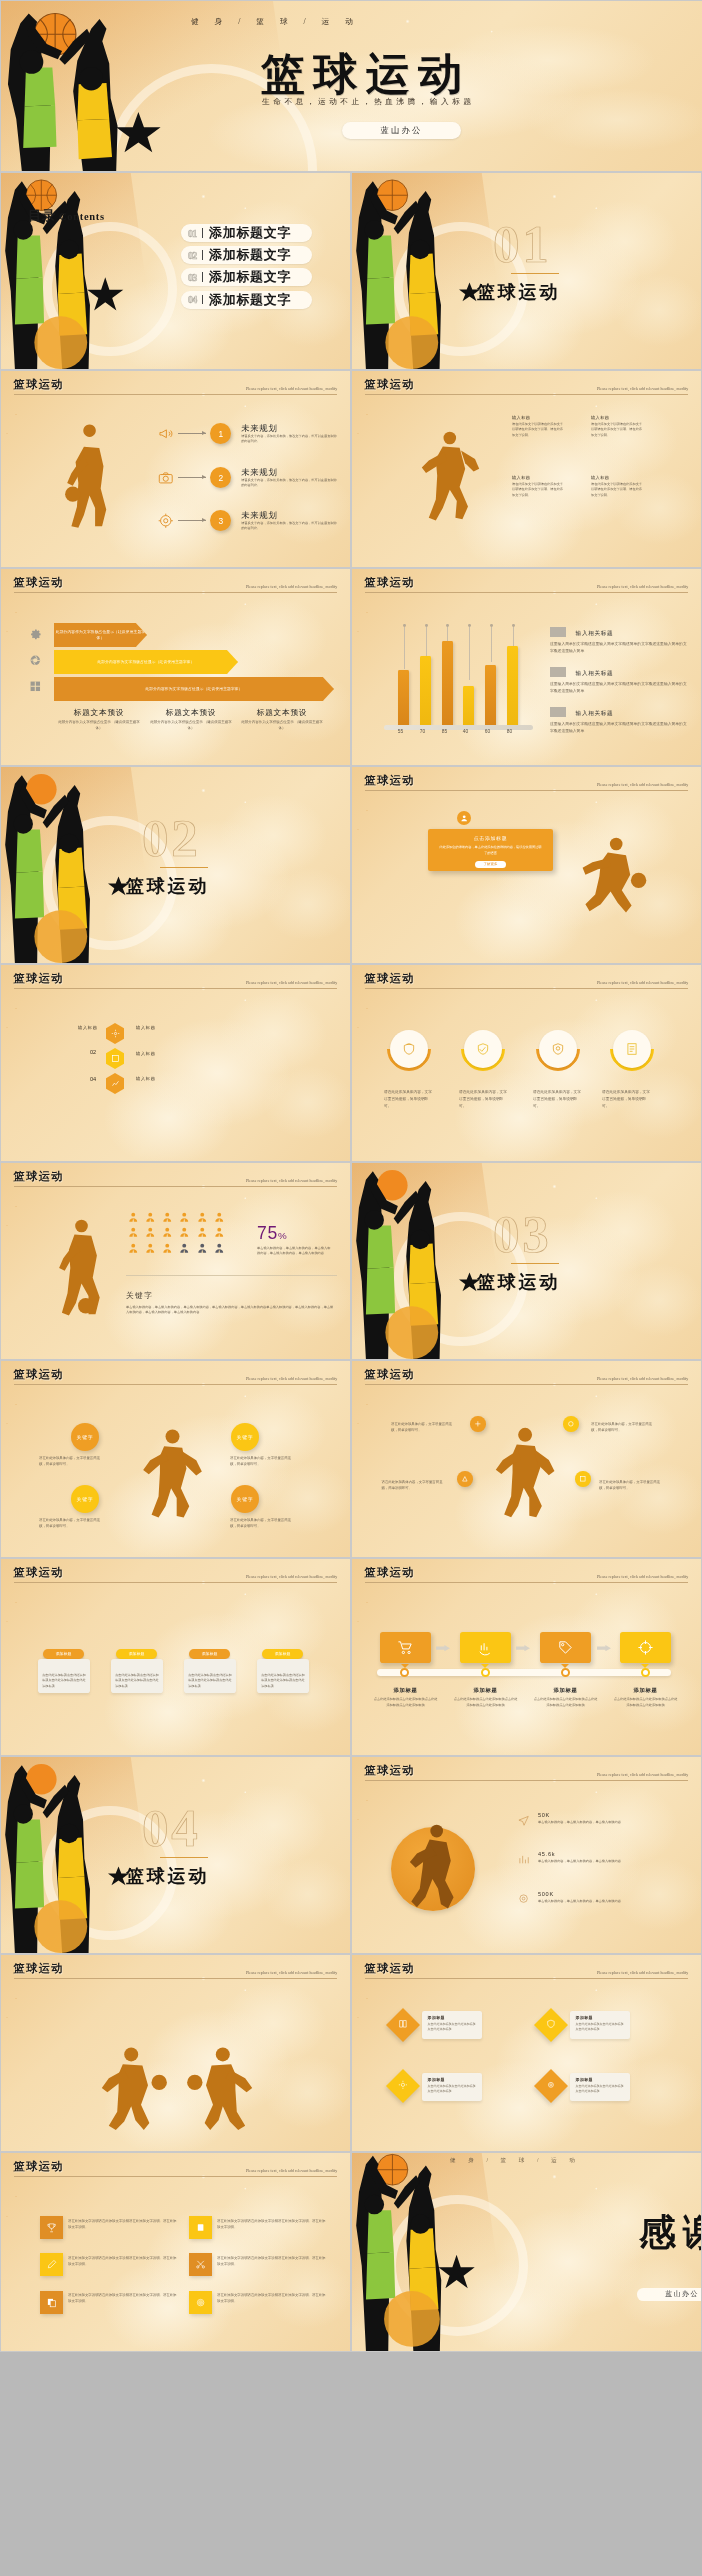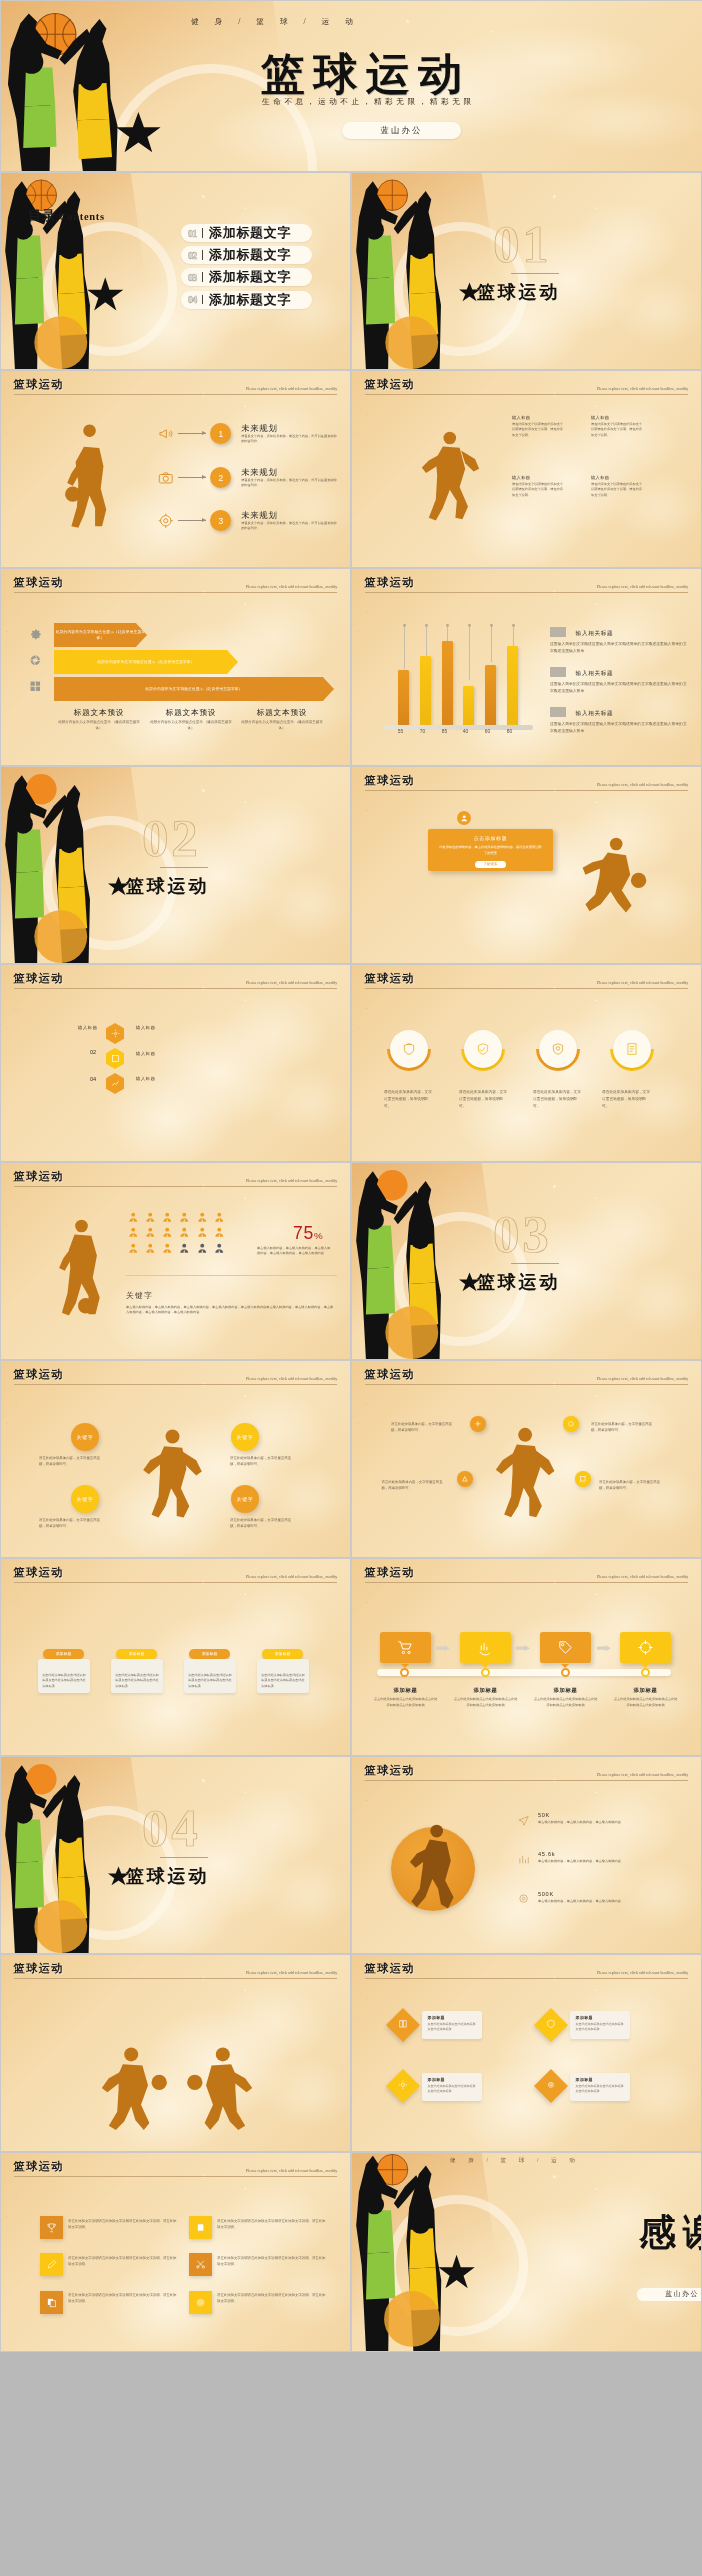--- a/index.html
+++ b/index.html
@@ -241,21 +241,21 @@
   .ringarc{
     position:absolute; width:44px;height:44px;border-radius:50%;
     border:4.2px solid transparent; border-bottom-color:#ef9e24; border-left-color:#ef9e24;
     transform:rotate(-45deg);
   }
   .ringarc.y{ border-bottom-color:#fbc614; border-left-color:#fbc614; }
   .ringcap{ position:absolute; width:49px; font-size:3.7px; line-height:1.85; color:#6c604f; }
 
   
   .person{ width:10.5px;height:10.5px; display:inline-block; margin:0 1.8px; }
-  .pct{ position:absolute; font-size:17.6px; color:#b91c1c; font-weight:300; letter-spacing:0.7px;margin-left:36px; }
+  .pct{ position:absolute; font-size:17.6px; color:#701a75; font-weight:300; letter-spacing:0.7px; }
   .pct small{ font-size:9.8px; }
 
   
   .kw{
     position:absolute; width:28px;height:28px;border-radius:50%;background:#ef9e24;
     display:flex;align-items:center;justify-content:center;color:#fff;font-size:4.9px;
     box-shadow:1.4px 2.1px 4.2px rgba(0,0,0,.16); letter-spacing:0.7px;
   }
   .kw.y{ background:#fbc614; }
   .kwtxt{ position:absolute; width:67px; font-size:3.4px; line-height:1.8; color:#6c604f; }
@@ -327,21 +327,21 @@
         <path d="M110 172 L156 170 L160 225 L112 228 Z" fill="#f5c518"></path>
         <circle cx="130" cy="112" r="17" fill="#111"></circle>
         <path d="M130 52 L106 78 L92 92 L84 84 L104 58 L124 40 Z" fill="#111"></path>
 
         <path d="M198 160 L206 182 L230 182 L211 196 L218 218 L198 204 L178 218 L185 196 L166 182 L190 182 Z" fill="#111"></path>
       </svg>
     </div>
 
     <div class="cover-kicker cn">健 身  /  篮 球  /  运 动</div>
     <div class="cover-title">篮球运动</div>
-    <div class="cover-sub">生命不息，运动不止，精彩无限，精彩无限</div>
+    <div class="cover-sub">生命不息，运动不止，热血沸腾，输入标题</div>
     <div class="cover-btn cn">蓝山办公</div>
   </div>
 
   <div class="slide half">
     <div class="bg"></div>
       <div class="bg-orange-wash"></div>
     <div class="halo" style="left:42px;top:49px;width:134px;height:134px;"></div>
     <div class="players" style="width:134px;">
       <svg viewBox="0 0 190 282" preserveAspectRatio="xMinYMax meet">
         <circle cx="58" cy="32" r="22" fill="#f08a20"></circle>

